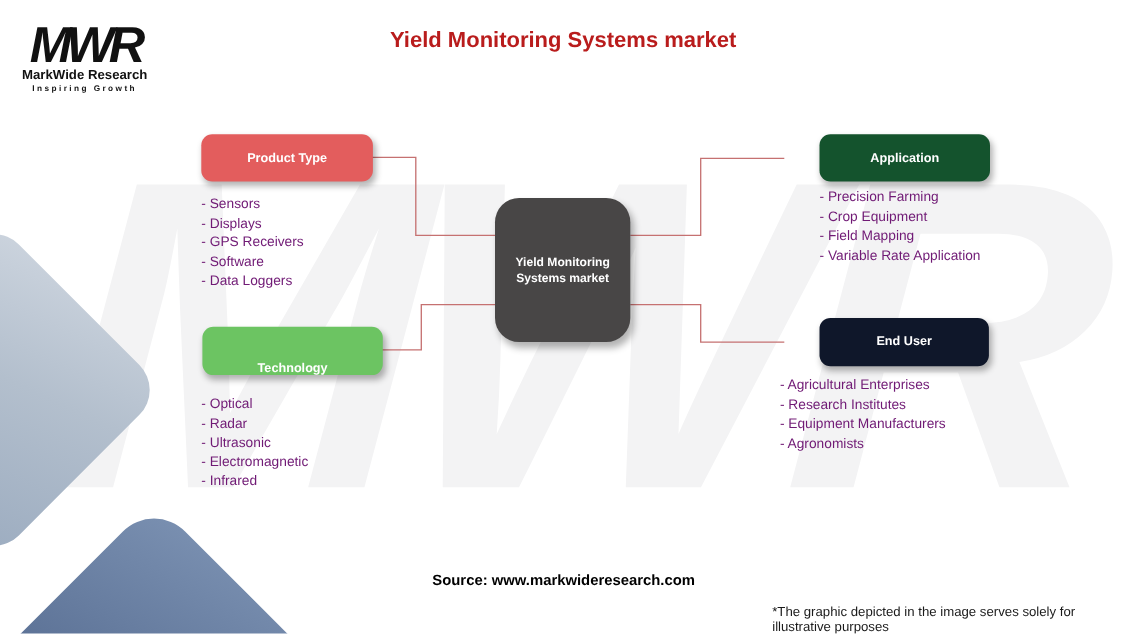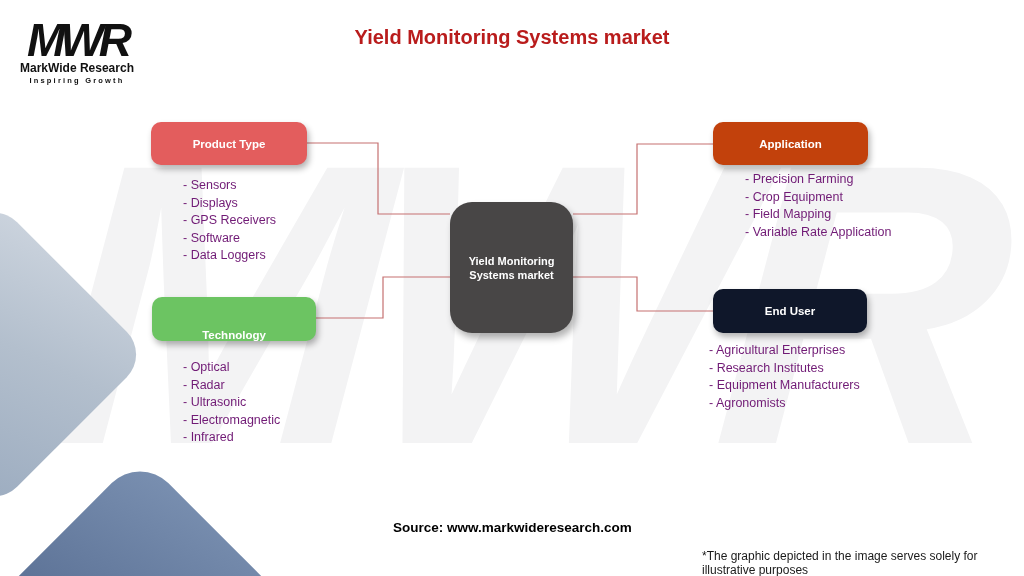--- a/index.html
+++ b/index.html
@@ -40,29 +40,30 @@
 
   
   .connectors { position:absolute; left:0; top:0; z-index:2; }
 
   
   .cat-box {
     position:absolute; border-radius:10px; z-index:3;
     display:flex; align-items:center; justify-content:center;
     color:#ffffff; font-weight:bold; font-size:11.5px;
     box-shadow:2px 4px 6px rgba(0,0,0,0.3);
+    margin-left:32px;
   }
   .box-product     { left:151px; top:122px; width:156px; height:43px; }
   .box-application { left:713px; top:122px; width:155px; height:43px; }
   .box-technology  { left:152px; top:297px; width:164px; height:44px;align-items:flex-end; }
   .box-enduser     { left:713px; top:289px; width:154px; height:44px; }
 
   
   .center-node {
-    position:absolute; left:450px; top:202px; width:123px; height:131px;
+    position:absolute; left:450px; top:180px; width:123px; height:131px;
     border-radius:22px; z-index:3;
     display:flex; flex-direction:column; align-items:center; justify-content:center;
     color:#ffffff; font-weight:bold; font-size:11px; line-height:14px;
     text-align:center; box-shadow:3px 5px 7px rgba(0,0,0,0.3);
   }
 
   
   .list { position:absolute; z-index:3; font-size:12.5px; color:#701a75; line-height:17.5px; }
   .list-product     { left:183px; top:177px; }
   .list-application { left:745px; top:171px; }
@@ -103,21 +104,21 @@
     <path d="M307,143 H378 V214 H450" fill="none" stroke-width="1.2" stroke="#c57171"></path>
     <path d="M573,214 H637 V144 H713" fill="none" stroke-width="1.2" stroke="#c57171"></path>
     <path d="M316,318 H383 V277 H450" fill="none" stroke-width="1.2" stroke="#c57171"></path>
     <path d="M573,277 H637 V311 H713" fill="none" stroke-width="1.2" stroke="#c57171"></path>
   </svg>
 
   <div class="cat-box box-product" style="background: rgb(227, 93, 93);">
     <span>Product Type</span>
   </div>
 
-  <div class="cat-box box-application" style="background: #c2410c;">
+  <div class="cat-box box-application" style="background: #14532d;">
     <span>Application</span>
   </div>
 
   <div class="cat-box box-technology" style="background: rgb(108, 196, 98);">
     <span>Technology</span>
   </div>
 
   <div class="cat-box box-enduser" style="background: #0f172a;">
     <span>End User</span>
   </div>

